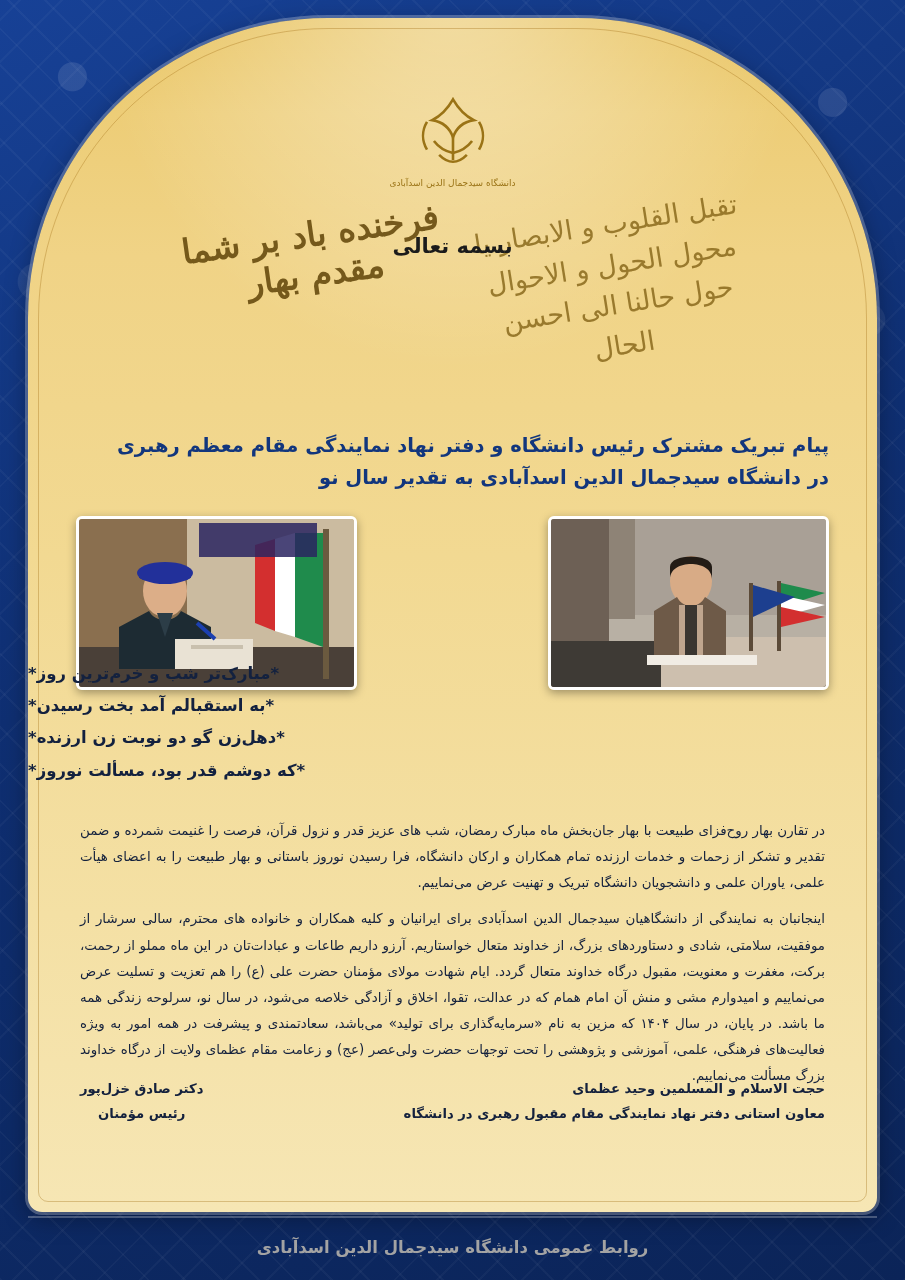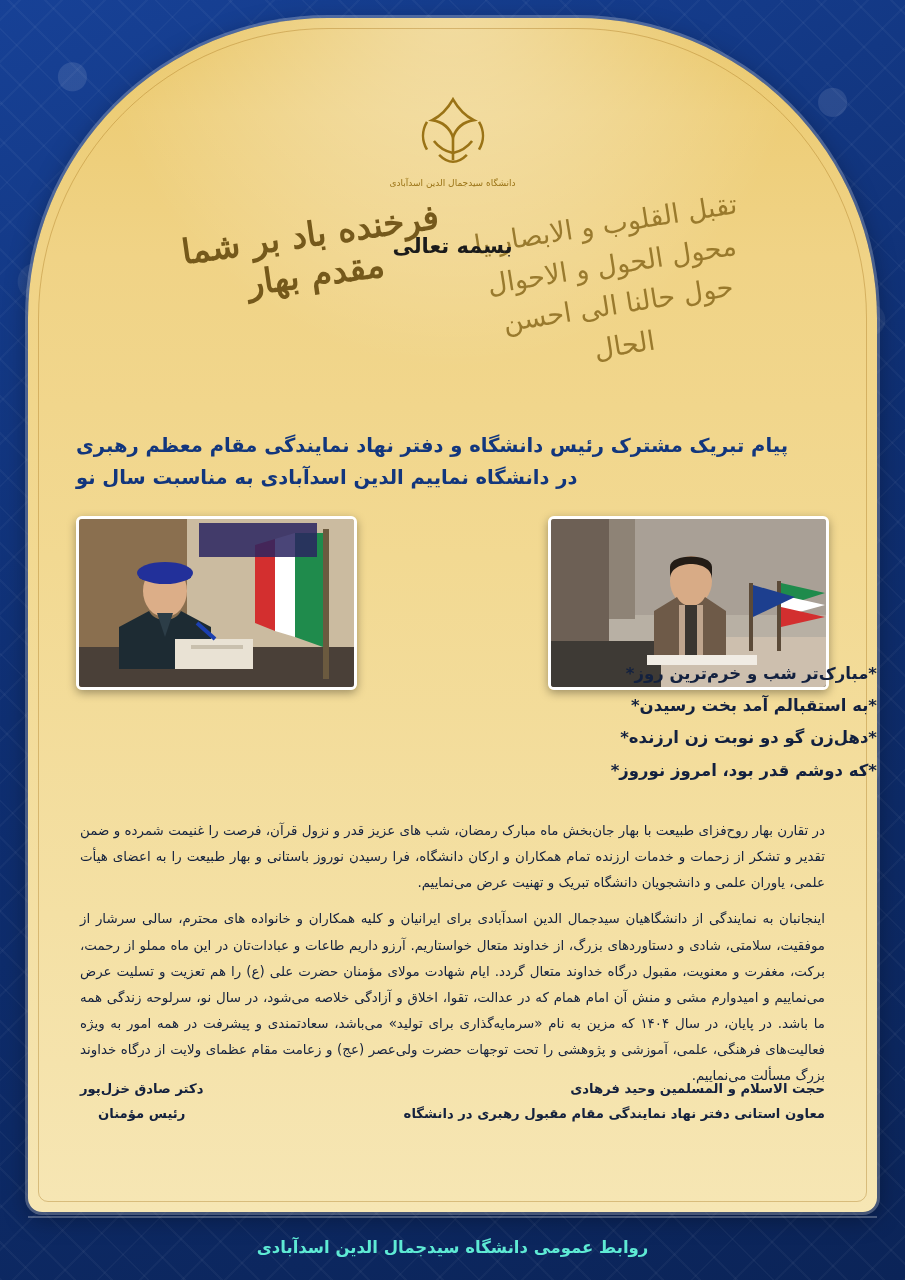--- a/index.html
+++ b/index.html
@@ -125,21 +125,21 @@
     pointer-events: none;
     opacity: 0.92;
   }
 
   
   .headline {
     position: absolute;
     top: 412px;
     left: 48px;
     right: 48px;
-    text-align: left;
+    text-align: right;
     color: #12367d;
     font-weight: bold;
     font-size: 19.5px;
     line-height: 1.65;
   }
 
   
   .photos {
     position: absolute;
     top: 498px;
@@ -157,21 +157,21 @@
     overflow: hidden;
   }
   .photo.right { right: 0; }
   .photo.left  { left: 0; }
 
   
   .poem {
     position: absolute;
     top: 640px;
     left: 0; right: 0;
-    text-align: right;
+    text-align: left;
     color: #13213f;
     font-size: 16.5px;
     line-height: 1.95;
     font-weight: 600;
   }
   .poem .sig { font-size: 15.5px; }
 
   
   .body-text {
     position: absolute;
@@ -204,21 +204,21 @@
 
   
   .footer {
     position: absolute;
     left: 0; right: 0;
     bottom: 0;
     height: 66px;
     display: flex;
     align-items: center;
     justify-content: center;
-    color: #5eead4;
+    color: #a3a3a3;
     font-size: 16.5px;
     font-weight: bold;
     letter-spacing: 0.2px;
   }
   .footer-rule {
     position: absolute;
     left: 28px; right: 28px;
     bottom: 62px;
     height: 2px;
     background: rgba(255,255,255,0.25);
@@ -251,21 +251,21 @@
       <div class="logo-caption">دانشگاه سیدجمال الدین اسدآبادی</div>
     </div>
 
     <div class="callig-right">تقبل القلوب و الابصار یا محول الحول و الاحوال حول حالنا الی احسن الحال</div>
     <div class="callig-left">فرخنده باد بر شما مقدم بهار</div>
 
     <div class="basmala">بسمه تعالی</div>
 
     <div class="headline">
       <div>پیام تبریک مشترک رئیس دانشگاه و دفتر نهاد نمایندگی مقام معظم رهبری</div>
-      <div>در دانشگاه نماییم الدین اسدآبادی به مناسبت سال نو</div>
+      <div>در دانشگاه سیدجمال الدین اسدآبادی به تقدیر سال نو</div>
     </div>
 
     <div class="photos">
       <div class="photo right">
         <svg viewBox="0 0 275 168" width="275" height="168" preserveAspectRatio="none" aria-hidden="true">
           <rect x="0" y="0" width="275" height="168" fill="#b8b0a4"></rect>
           <rect x="0" y="0" width="275" height="96" fill="#a9a096"></rect>
           <rect x="0" y="0" width="58" height="168" fill="#6d6055"></rect>
           <rect x="58" y="0" width="26" height="100" fill="#8e8376"></rect>
           <rect x="0" y="122" width="275" height="46" fill="#3e3a35"></rect>
@@ -313,31 +313,31 @@
           <rect x="112" y="126" width="52" height="4" fill="#c9c0ae"></rect>
           <path d="M118 104 L136 120" stroke="#1b3fb0" stroke-width="4"></path>
         </svg>
       </div>
     </div>
 
     <div class="poem">
       <div>*مبارک‌تر شب و خرم‌ترین روز*</div>
       <div>*به استقبالم آمد بخت رسیدن*</div>
       <div>*دهل‌زن گو دو نوبت زن ارزنده*</div>
-      <div>*که دوشم قدر بود، امروز نوروز*</div>
+      <div>*که دوشم قدر بود، مسألت نوروز*</div>
     </div>
 
     <div class="body-text">
       <p>در تقارن بهار روح‌فزای طبیعت با بهار جان‌بخش ماه مبارک رمضان، شب های عزیز قدر و نزول قرآن، فرصت را غنیمت شمرده و ضمن تقدیر و تشکر از زحمات و خدمات ارزنده تمام همکاران و ارکان دانشگاه، فرا رسیدن نوروز باستانی و بهار طبیعت را به اعضای هیأت علمی، یاوران علمی و دانشجویان دانشگاه تبریک و تهنیت عرض می‌نماییم.</p>
       <p>اینجانبان به نمایندگی از دانشگاهیان سیدجمال الدین اسدآبادی برای ایرانیان و کلیه همکاران و خانواده های محترم، سالی سرشار از موفقیت، سلامتی، شادی و دستاوردهای بزرگ، از خداوند متعال خواستاریم. آرزو داریم طاعات و عبادات‌تان در این ماه مملو از رحمت، برکت، مغفرت و معنویت، مقبول درگاه خداوند متعال گردد. ایام شهادت مولای مؤمنان حضرت علی (ع) را هم تعزیت و تسلیت عرض می‌نماییم و امیدوارم مشی و منش آن امام همام که در عدالت، تقوا، اخلاق و آزادگی خلاصه می‌شود، در سال نو، سرلوحه زندگی همه ما باشد. در پایان، در سال ۱۴۰۴ که مزین به نام «سرمایه‌گذاری برای تولید» می‌باشد، سعادتمندی و پیشرفت در همه امور به ویژه فعالیت‌های فرهنگی، علمی، آموزشی و پژوهشی را تحت توجهات حضرت ولی‌عصر (عج) و زعامت مقام عظمای ولایت از درگاه خداوند بزرگ مسألت می‌نماییم.</p>
     </div>
 
     <div class="signatures">
       <div class="sig-block right">
-        <div>حجت الاسلام و المسلمین وحید فرهادی</div>
+        <div>حجت الاسلام و المسلمین وحید عظمای</div>
         <div>معاون استانی دفتر نهاد نمایندگی مقام مقبول رهبری در دانشگاه</div>
       </div>
       <div class="sig-block left">
         <div>دکتر صادق خزل‌پور</div>
         <div>رئیس مؤمنان</div>
       </div>
     </div>
   </div>
 
   <div class="footer-rule"></div>

